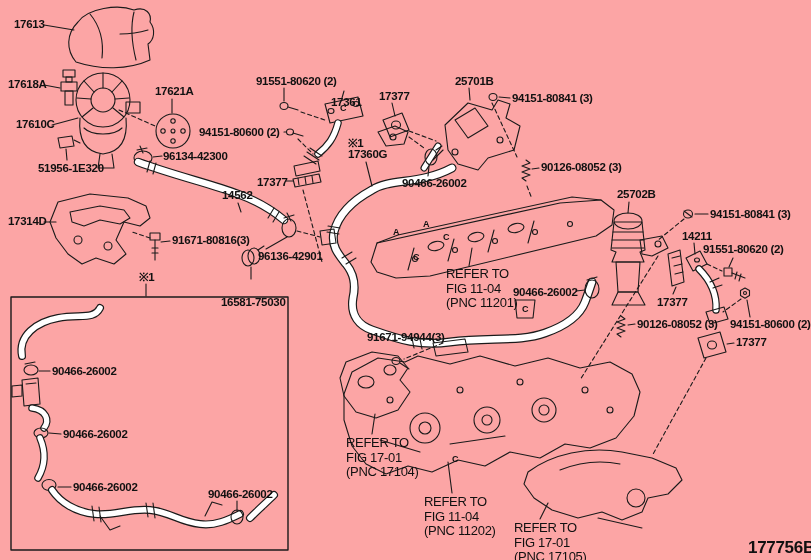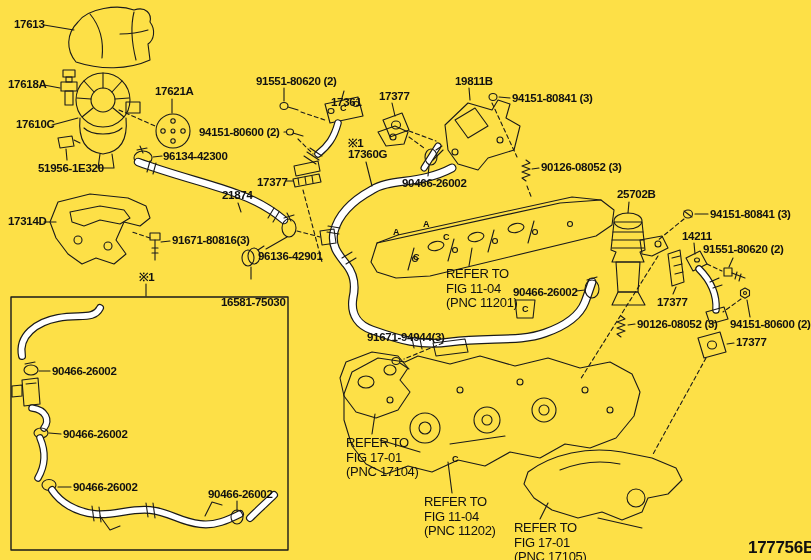--- a/index.html
+++ b/index.html
@@ -1,16 +1,16 @@
 <!DOCTYPE html>
 <html><head>
 <meta charset="utf-8">
 <style>
   html,body{margin:0;padding:0;background:#888;}
-  #stage{position:relative;width:811px;height:560px;background:#fde047;outline:1px solid #1a1a1a;
+  #stage{position:relative;width:811px;height:560px;background:#fca5a5;outline:1px solid #1a1a1a;
          font-family:"Liberation Sans",sans-serif;overflow:hidden;}
   #art{position:absolute;left:0;top:0;}
   .lbl{position:absolute;font-weight:bold;font-size:11.5px;line-height:13px;
        letter-spacing:-0.3px;white-space:nowrap;color:#111;}
   .note{position:absolute;font-weight:normal;font-size:13px;line-height:14.5px;
         letter-spacing:-0.3px;white-space:pre-line;color:#111;}
   .marker{position:absolute;font-weight:bold;font-size:9px;line-height:9px;color:#111;}
   .code{position:absolute;font-weight:bold;font-size:17px;color:#111;letter-spacing:-0.3px;}
 </style>
 </head>
@@ -353,29 +353,29 @@
 </svg>
 
   <div class="lbl" style="left:14px;top:18px">17613</div>
   <div class="lbl" style="left:8px;top:78px">17618A</div>
   <div class="lbl" style="left:155px;top:85px">17621A</div>
   <div class="lbl" style="left:16px;top:118px">17610C</div>
   <div class="lbl" style="left:199px;top:126px">94151-80600 (2)</div>
   <div class="lbl" style="left:163px;top:150px">96134-42300</div>
   <div class="lbl" style="left:38px;top:162px">51956-1E320</div>
   <div class="lbl" style="left:8px;top:215px">17314D</div>
-  <div class="lbl" style="left:222px;top:189px">21874</div>
+  <div class="lbl" style="left:222px;top:189px">14562</div>
   <div class="lbl" style="left:172px;top:234px">91671-80816(3)</div>
   <div class="lbl" style="left:258px;top:250px">96136-42901</div>
   <div class="lbl" style="left:221px;top:296px">16581-75030</div>
   <div class="lbl" style="left:139px;top:271px">※1</div>
   <div class="lbl" style="left:256px;top:75px">91551-80620 (2)</div>
   <div class="lbl" style="left:331px;top:96px">17361</div>
   <div class="lbl" style="left:379px;top:90px">17377</div>
-  <div class="lbl" style="left:455px;top:75px">19811B</div>
+  <div class="lbl" style="left:455px;top:75px">25701B</div>
   <div class="lbl" style="left:512px;top:92px">94151-80841 (3)</div>
   <div class="lbl" style="left:541px;top:161px">90126-08052 (3)</div>
   <div class="lbl" style="left:348px;top:137px">※1</div>
   <div class="lbl" style="left:348px;top:148px">17360G</div>
   <div class="lbl" style="left:257px;top:176px">17377</div>
   <div class="lbl" style="left:402px;top:177px">90466-26002</div>
   <div class="lbl" style="left:617px;top:188px">25702B</div>
   <div class="lbl" style="left:710px;top:208px">94151-80841 (3)</div>
   <div class="lbl" style="left:682px;top:230px">14211</div>
   <div class="lbl" style="left:703px;top:243px">91551-80620 (2)</div>

